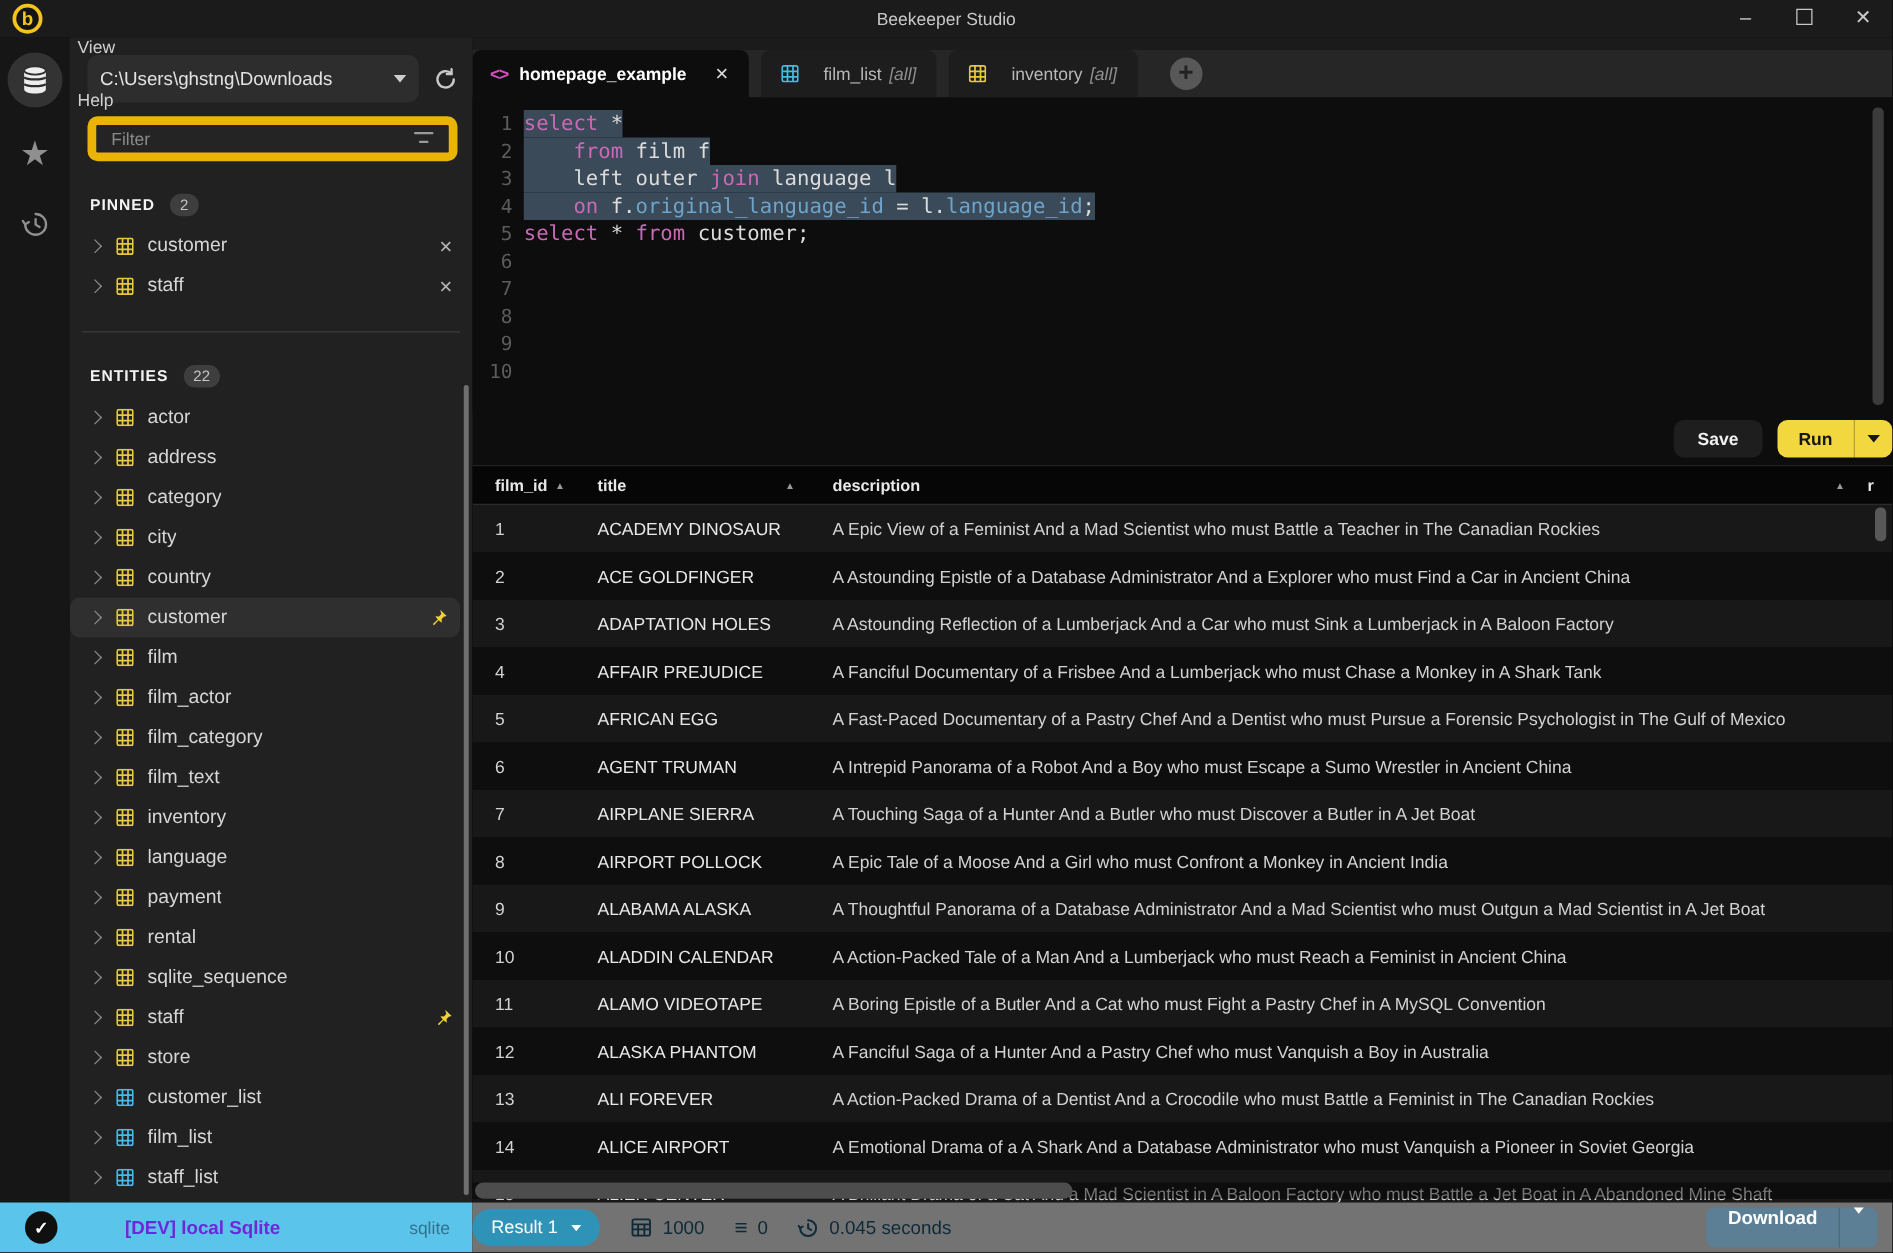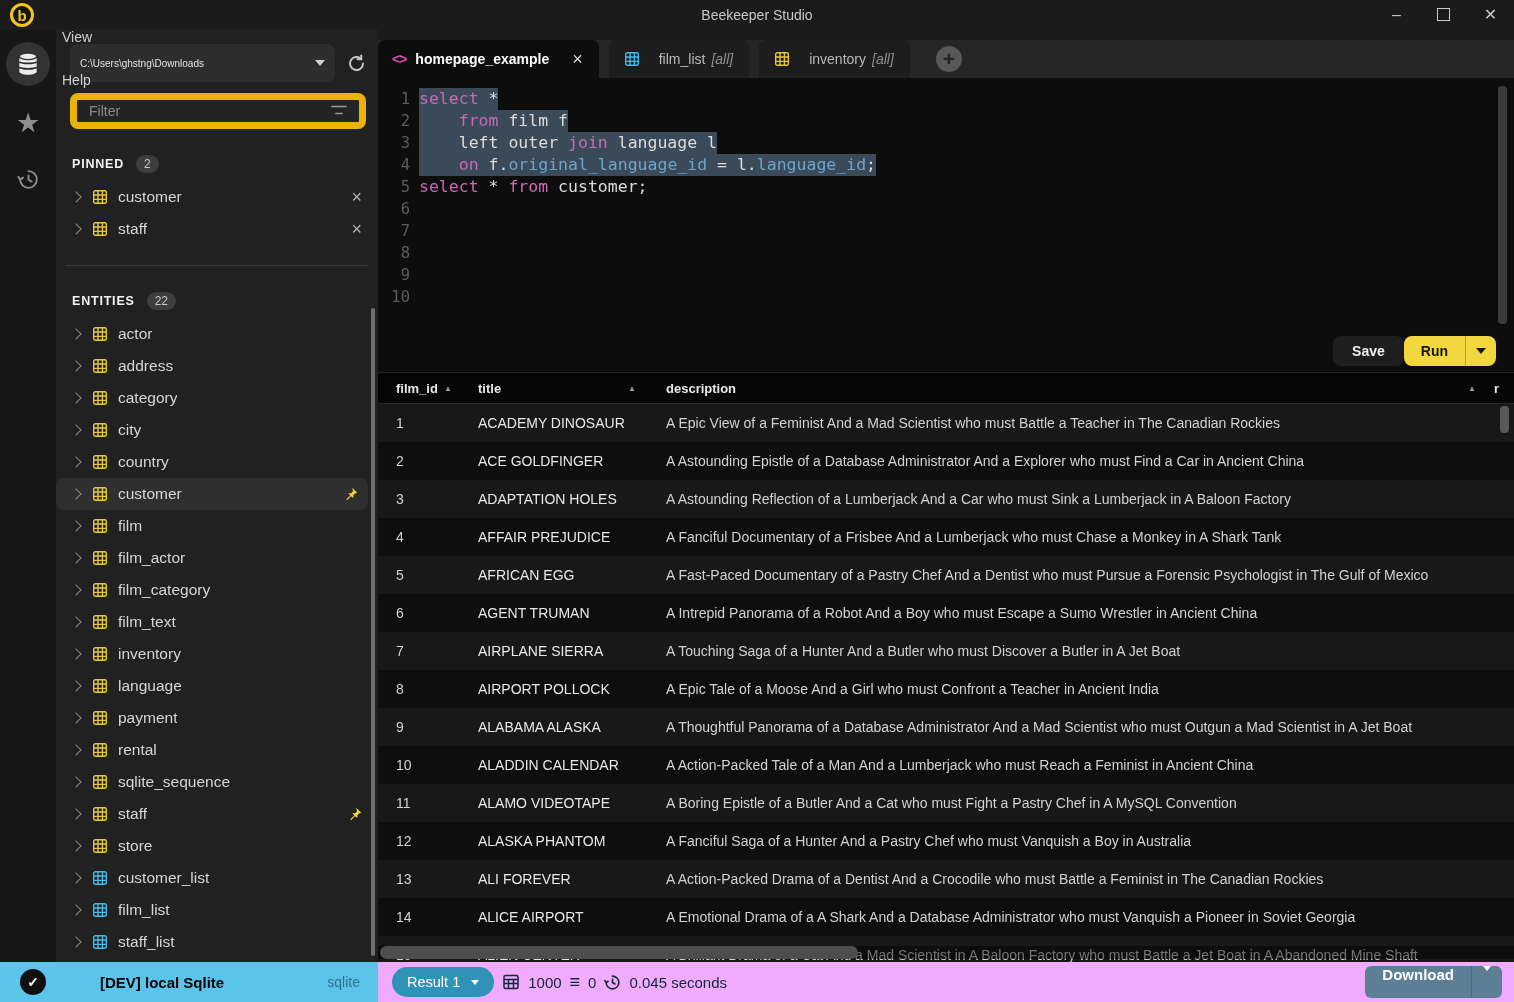--- a/index.html
+++ b/index.html
@@ -24,21 +24,21 @@
   .rail{width:56px;background:#161616;display:flex;flex-direction:column;align-items:center;
     padding-top:12px;gap:24px;flex:none;}
   .rail-db{width:44px;height:44px;border-radius:50%;background:#333;display:flex;align-items:center;justify-content:center;}
   .rail-star{color:#8f8f8f;font-size:27px;line-height:1;}
   .rail-hist{margin-top:6px;display:flex;}
 
   
   .sidebar{width:322px;background:#212121;position:relative;overflow:hidden;flex:none;}
   .conn-row{display:flex;align-items:center;margin:14px 12px 0 14px;gap:12px;}
   .conn-select{flex:1;height:38px;background:#2d2d2d;border-radius:8px;display:flex;align-items:center;
-    padding:0 10px;color:#e2e2e2;font-size:10px;min-width:0;gap:42px;}
+    padding:0 10px;color:#e2e2e2;font-size:15px;min-width:0;gap:42px;}
   .conn-text{flex:1;white-space:nowrap;overflow:hidden;}
   .caret-down{width:0;height:0;border-left:5px solid transparent;border-right:5px solid transparent;
     border-top:6px solid #cfcfcf;flex:none;}
   .refresh{display:flex;flex:none;}
   .filter-row{margin:11px 12px 0 14px;height:36px;background:#242424;border:7px solid #eab308;border-radius:8px;
     display:flex;align-items:center;padding:0 12px;color:#8a8a8a;font-size:14px;box-sizing:border-box;}
   .filter-ph{flex:1;}
   .section-head{display:flex;align-items:center;gap:12px;margin:26px 16px 8px 16px;}
   .sec-label{font-size:12.5px;font-weight:bold;color:#f2f2f2;letter-spacing:.8px;}
   .badge{background:#3e3e3e;color:#c8c8c8;font-size:12px;border-radius:10px;padding:2px 8px;}
@@ -72,22 +72,22 @@
   .editor{height:252px;background:#0d0d0d;position:relative;padding-top:10px;box-sizing:border-box;}
   .code-line{display:flex;height:22px;font-family:"DejaVu Sans Mono",monospace;font-size:16.5px;line-height:22px;}
   .gutter{width:32px;text-align:right;color:#5c5c5c;flex:none;font-size:15.5px;}
   .code-text{margin-left:9px;white-space:pre;}
   .code-text.sel{background:#3b4a59;}
   .tok-kw{color:#ca69b6;}
   .tok-prop{color:#6ea4c9;}
   .tok-pl{color:#dcdcdc;}
   .ed-scroll{position:absolute;right:7px;top:8px;bottom:6px;width:9px;background:#3b3b3b;border-radius:4px;}
 
-  .toolbar{height:42px;display:flex;align-items:center;justify-content:flex-end;
-    padding-right:18px;background:#0d0d0d;}
+  .toolbar{height:42px;display:flex;align-items:center;justify-content:flex-end;gap:12px;
+    background:#0d0d0d;}
   .btn-save{background:#1e1e1e;color:#f0f0f0;border:none;border-radius:8px;height:30px;padding:0 19px;
     font-size:14px;font-weight:bold;font-family:inherit;}
   .btn-run{background:#f2d73e;border-radius:8px;height:30px;display:flex;align-items:center;
     color:#161616;font-weight:bold;font-size:14px;}
   .run-label{padding:0 17px;}
   .run-divider{width:1px;height:30px;background:rgba(0,0,0,.25);}
   .run-caret{padding:0 10px;display:flex;}
   .caret-down.dark{border-top-color:#161616;}
 
   .results{flex:1;position:relative;overflow:hidden;background:#0b0b0b;border-top:1px solid #242424;}
@@ -107,23 +107,23 @@
   .cell.c2{color:#e8e8e8;}
   .h-scroll{position:absolute;left:0;right:0;bottom:3px;height:13px;background:rgba(0,0,0,.45);}
   .h-thumb{position:absolute;left:2px;top:0;width:478px;height:13px;background:#4d4d4d;border-radius:7px;}
   .v-thumb{position:absolute;right:5px;top:33px;width:9px;height:27px;background:#585858;border-radius:4px;}
 
   
   .statusbar{height:40px;display:flex;position:absolute;bottom:0;left:0;right:0;}
   .sb-left{width:378px;background:#5ac4ea;display:flex;align-items:center;flex:none;}
   .check-circle{width:26px;height:26px;border-radius:50%;background:#101010;color:#fff;font-size:14px;
     display:flex;align-items:center;justify-content:center;margin-left:20px;font-weight:bold;}
-  .conn-name{margin-left:54px;font-weight:bold;color:#000000;font-size:15px;}
+  .conn-name{margin-left:54px;font-weight:bold;color:#6d28d9;font-size:15px;}
   .db-type{margin-left:auto;margin-right:18px;color:#33728f;font-size:14px;}
-  .sb-right{flex:1;background:#f0abfc;display:flex;align-items:center;gap:8px;padding-left:14px;min-width:0;}
+  .sb-right{flex:1;background:#737373;display:flex;align-items:center;gap:24px;min-width:0;}
   .result-btn{background:#2f93b7;border-radius:16px;height:30px;display:flex;align-items:center;gap:11px;
     padding:0 15px;color:#fff;font-size:14.5px;flex:none;}
   .caret-down.light{border-top-color:#fff;border-left-width:4.5px;border-right-width:4.5px;border-top-width:5.5px;}
   .sb-item{display:flex;align-items:center;gap:8px;color:#0e2a38;font-size:15px;}
   .eq{font-size:18px;font-weight:bold;line-height:1;}
   .dl-btn{margin-left:auto;margin-right:12px;background:#5d7f95;border-radius:6px;height:32px;
     display:flex;align-items:flex-start;color:#fff;font-weight:bold;font-size:15px;flex:none;}
   .dl-label{padding:0 17px;}
   .dl-div{width:1px;height:32px;background:#4a6a7e;}
   .dl-caret{padding:0 11px;display:flex;}
@@ -582,21 +582,21 @@
             <div class="cell c3">A Intrepid Panorama of a Robot And a Boy who must Escape a Sumo Wrestler in Ancient China</div>
           </div>
           <div class="t-row">
             <div class="cell c1">7</div>
             <div class="cell c2">AIRPLANE SIERRA</div>
             <div class="cell c3">A Touching Saga of a Hunter And a Butler who must Discover a Butler in A Jet Boat</div>
           </div>
           <div class="t-row">
             <div class="cell c1">8</div>
             <div class="cell c2">AIRPORT POLLOCK</div>
-            <div class="cell c3">A Epic Tale of a Moose And a Girl who must Confront a Teacher in Ancient India</div>
+            <div class="cell c3">A Epic Tale of a Moose And a Girl who must Confront a Monkey in Ancient India</div>
           </div>
           <div class="t-row">
             <div class="cell c1">9</div>
             <div class="cell c2">ALABAMA ALASKA</div>
             <div class="cell c3">A Thoughtful Panorama of a Database Administrator And a Mad Scientist who must Outgun a Mad Scientist in A Jet Boat</div>
           </div>
           <div class="t-row">
             <div class="cell c1">10</div>
             <div class="cell c2">ALADDIN CALENDAR</div>
             <div class="cell c3">A Action-Packed Tale of a Man And a Lumberjack who must Reach a Feminist in Ancient China</div>

